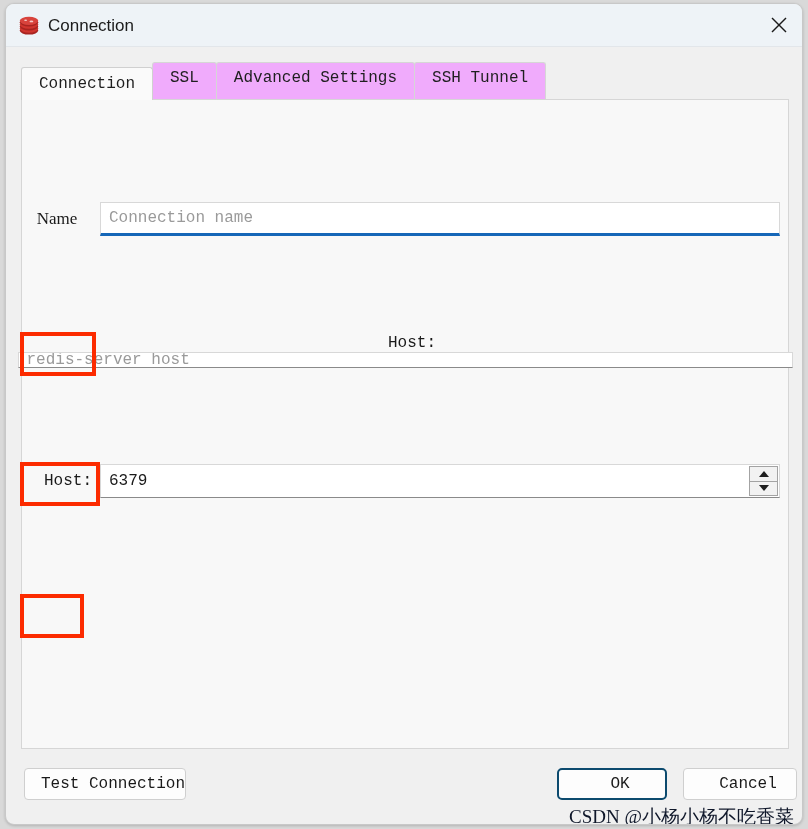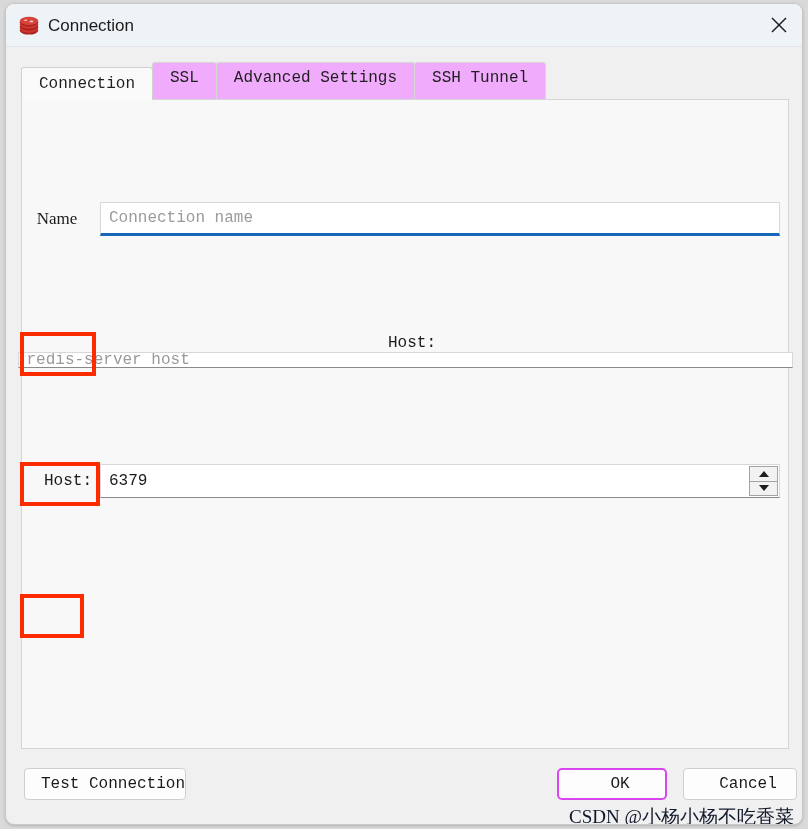--- a/index.html
+++ b/index.html
@@ -235,21 +235,21 @@
     align-items: center;
     justify-content: center;
     cursor: pointer;
     box-sizing: border-box;
     white-space: nowrap;
     padding-left: 16px;
   }
   #btn-test { left: 18px; top: 764px; width: 162px; }
   #btn-ok {
     left: 551px; top: 764px; width: 110px;
-    border: 2px solid #d946ef;
+    border: 2px solid #0c4a6e;
     border-radius: 5px;
   }
   #btn-cancel { left: 677px; top: 764px; width: 114px; }
 
   
   #watermark {
     position: absolute;
     right: 8px;
     top: 800px;
     font-family: Liberation Serif, serif;

